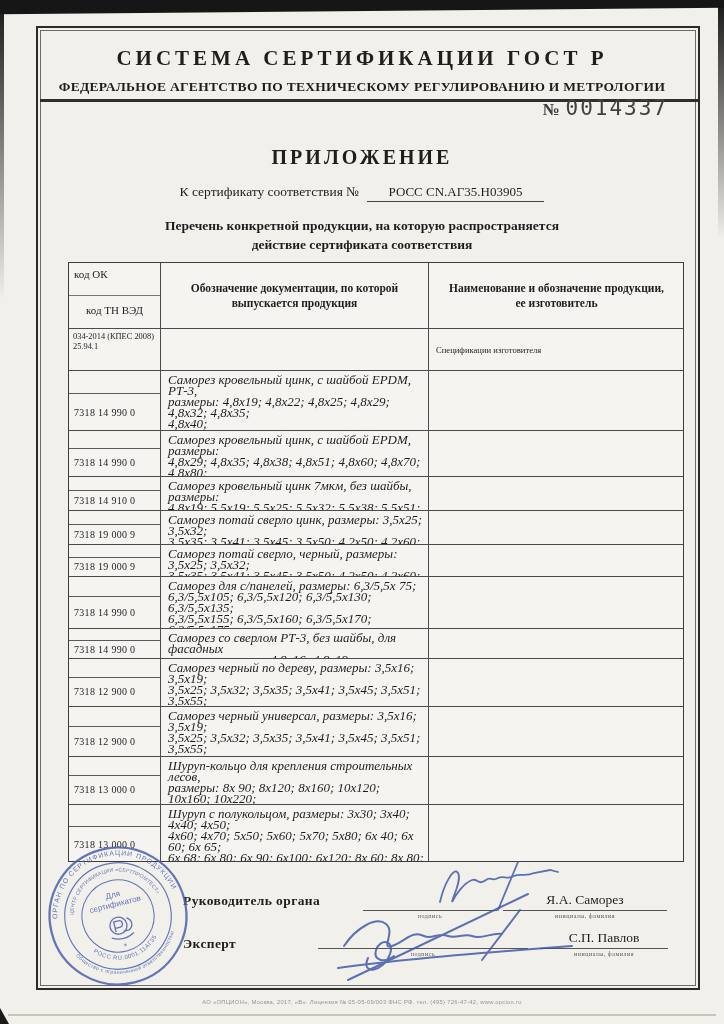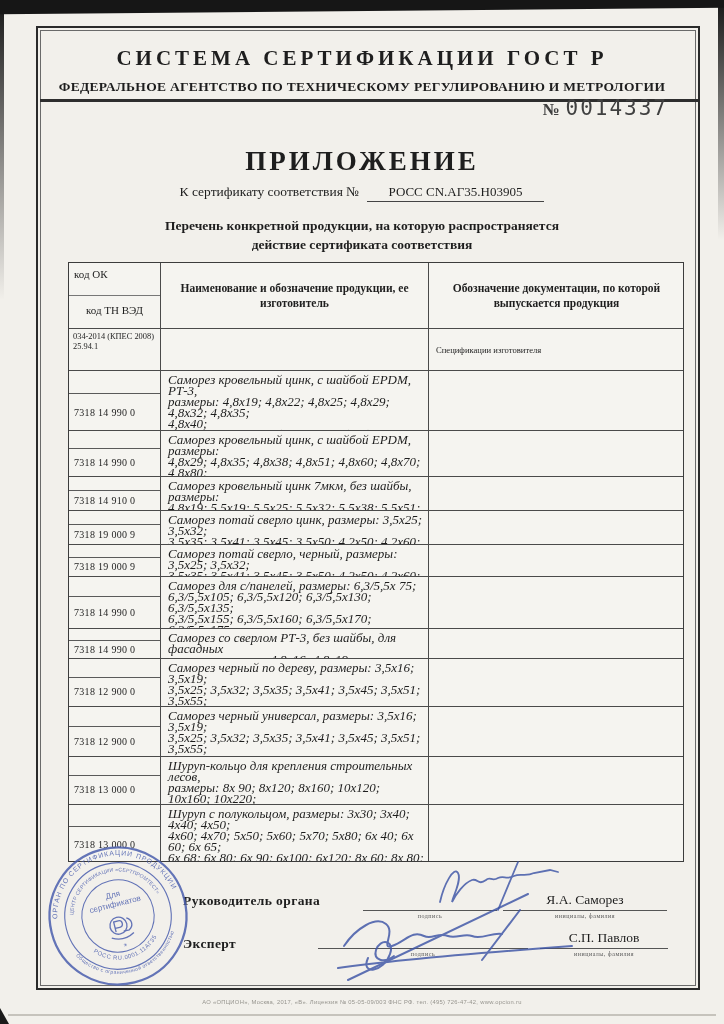--- a/index.html
+++ b/index.html
@@ -14,21 +14,21 @@
   
   .frame{position:absolute;left:36px;top:26px;width:664px;height:964px;border:2px solid #2a2a2a;box-sizing:border-box;}
   .frame::after{content:'';position:absolute;inset:2px;border:1px solid #6a6a6a;pointer-events:none;}
   
   .sys-title{position:absolute;left:0;top:46px;width:724px;text-align:center;font-size:21px;font-weight:bold;letter-spacing:4px;}
   .agency{position:absolute;left:0;top:79px;width:724px;text-align:center;font-size:13.5px;font-weight:bold;letter-spacing:0.3px;}
   .hdr-rule{position:absolute;left:40px;top:99px;width:658px;height:3px;border-top:2px solid #2e2e2e;border-bottom:1px solid #2e2e2e;box-sizing:border-box;}
   .form-number{position:absolute;right:56px;top:96px;color:#404040;}
   .form-number .no{font-size:17px;font-weight:bold;margin-right:6px;}
   .form-number .digits{font-family:"DejaVu Sans Mono",monospace;font-size:21px;letter-spacing:2px;}
-  .app-title{position:absolute;left:0;top:146px;width:724px;text-align:center;font-size:27px;font-weight:bold;letter-spacing:3px;}
+  .app-title{position:absolute;left:0;top:146px;width:724px;text-align:center;font-size:20px;font-weight:bold;letter-spacing:3px;}
   .cert-line{position:absolute;left:0;top:184px;width:724px;text-align:center;font-size:13.5px;}
   .cert-line .val{display:inline-block;border-bottom:1px solid #444;padding:0 22px 1px 22px;font-size:13px;margin-left:4px;}
   .subtitle{position:absolute;left:0;top:216px;width:724px;text-align:center;font-size:13.5px;font-weight:bold;line-height:19px;}
   
   .ptable{position:absolute;left:68px;top:262px;width:616px;border:1.2px solid #3c3c3c;box-sizing:border-box;background:rgba(255,255,255,0.25);}
   .trow{display:grid;grid-template-columns:92px 268px 255px;border-bottom:1px solid #4a4a4a;box-sizing:border-box;}
   .trow:last-child{border-bottom:none;}
   .cell{border-right:1px solid #4a4a4a;box-sizing:border-box;overflow:hidden;}
   .cell:last-child{border-right:none;}
   .hc1{display:flex;flex-direction:column;font-size:11px;}
@@ -81,22 +81,22 @@
     <div>Перечень конкретной продукции,  на которую распространяется</div>
     <div>действие сертификата соответствия</div>
   </div>
 
   <div class="ptable">
     <div class="trow" style="height:66px">
       <div class="cell hc1">
         <div class="hc1a">код ОК</div>
         <div class="hc1b">код ТН ВЭД</div>
       </div>
+      <div class="cell hc">Обозначение документации, по которой выпускается продукция</div>
       <div class="cell hc">Наименование и обозначение продукции, ее изготовитель</div>
-      <div class="cell hc">Обозначение документации, по которой выпускается продукция</div>
     </div>
 
     <div class="trow" style="height:42px">
       <div class="cell firstcodes">034-2014 (КПЕС 2008)
 25.94.1</div>
       <div class="cell"></div>
       <div class="cell spec">Спецификации изготовителя</div>
     </div>
 
     <div class="trow" style="height:60px">

